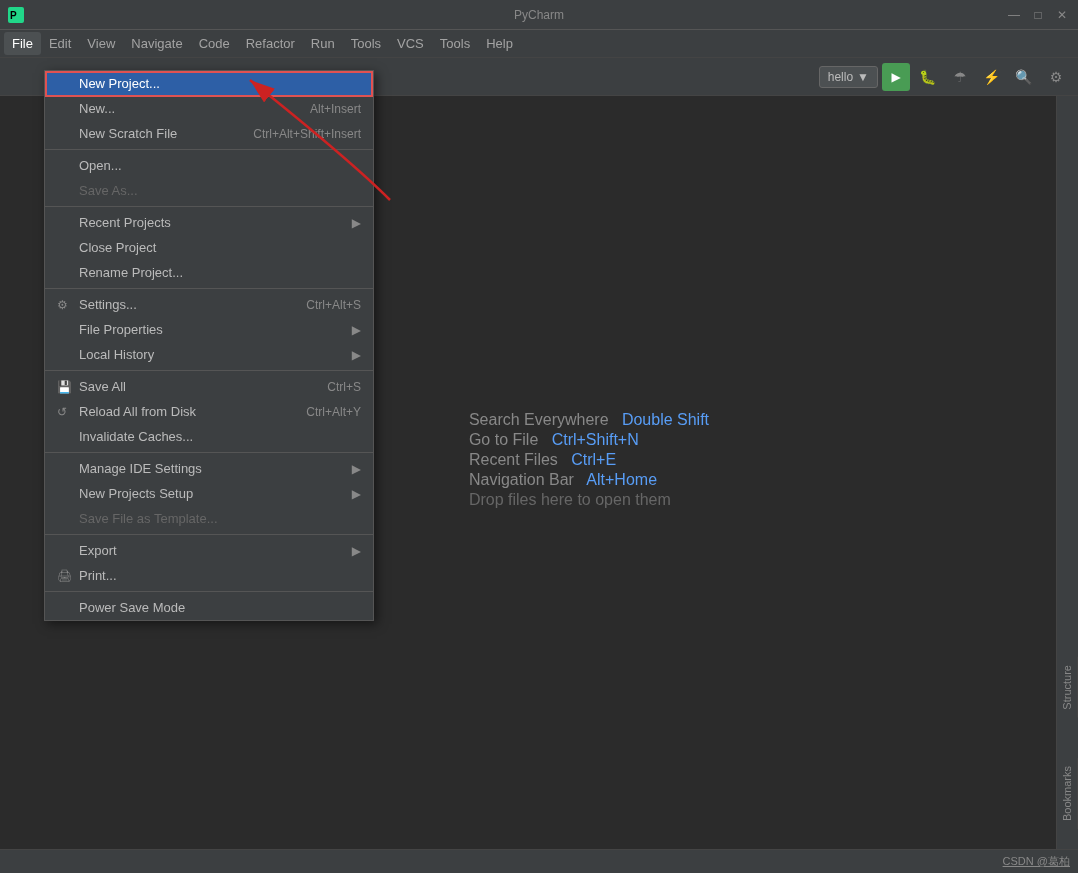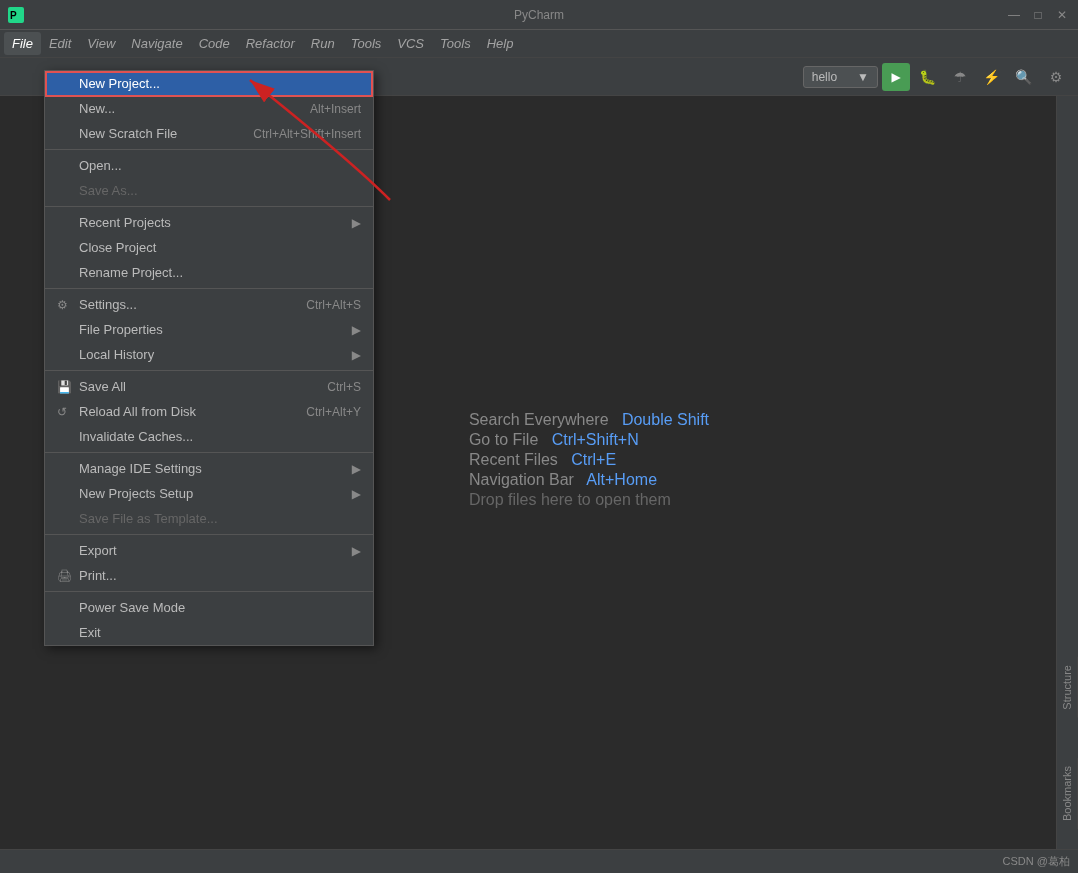--- a/index.html
+++ b/index.html
@@ -58,21 +58,20 @@
     }
 
     
     .menubar {
       height: 28px;
       background: #3c3f41;
       display: flex;
       align-items: center;
       padding: 0 4px;
       border-bottom: 1px solid #444;
-      font-style: italic;
     }
     .menu-item {
       padding: 4px 8px;
       color: #a3a3a3;
       cursor: pointer;
       font-size: 13px;
       border-radius: 3px;
     }
     .menu-item.active { background: #4c5052; color: #fff; }
 
@@ -111,21 +110,21 @@
       font-size: 12px;
     }
     .hello-dropdown {
       background: #4c5052;
       color: #bbbbbb;
       border: 1px solid #666;
       border-radius: 3px;
       padding: 3px 8px;
       display: flex;
       align-items: center;
-      gap: 20px;
+      gap: 4px;
       cursor: pointer;
       font-size: 12px;
     }
 
     
     .main-container {
       display: flex;
       height: calc(873px - 96px);
     }
     .right-label {
@@ -222,20 +221,21 @@
       right: 0;
       height: 24px;
       background: #3c3f41;
       border-top: 1px solid #444;
       display: flex;
       align-items: center;
       justify-content: flex-end;
       padding: 0 8px;
       font-size: 11px;
       color: #888;
+      text-decoration: underline;
     }
 
     
     .highlight-box {
       position: absolute;
       top: 0;
       left: 0;
       right: 0;
       height: 26px;
       border: 2px solid #e05252;
@@ -411,24 +411,20 @@
   </div>
   <div class="dropdown-item">
     <span class="item-icon">🖨</span>
     <span>Print...</span>
   </div>
   <div class="dropdown-separator"></div>
   <div class="dropdown-item">
     <span class="item-icon"></span>
     <span>Power Save Mode</span>
   </div>
-  <div class="dropdown-item">
-    <span class="item-icon"></span>
-    <span>Exit</span>
-  </div>
 </div>
 
 <svg style="position:absolute;top:40px;left:150px;pointer-events:none;z-index:1003;" width="300" height="180">
   <defs>
     <marker id="arrowhead" markerWidth="10" markerHeight="7" refX="10" refY="3.5" orient="auto">
       <polygon points="0 0, 10 3.5, 0 7" fill="#cc2222"></polygon>
     </marker>
   </defs>
   <path d="M 240 160 Q 200 120 100 40" stroke="#cc2222" stroke-width="2.5" fill="none" marker-end="url(#arrowhead)"></path>
 </svg>

